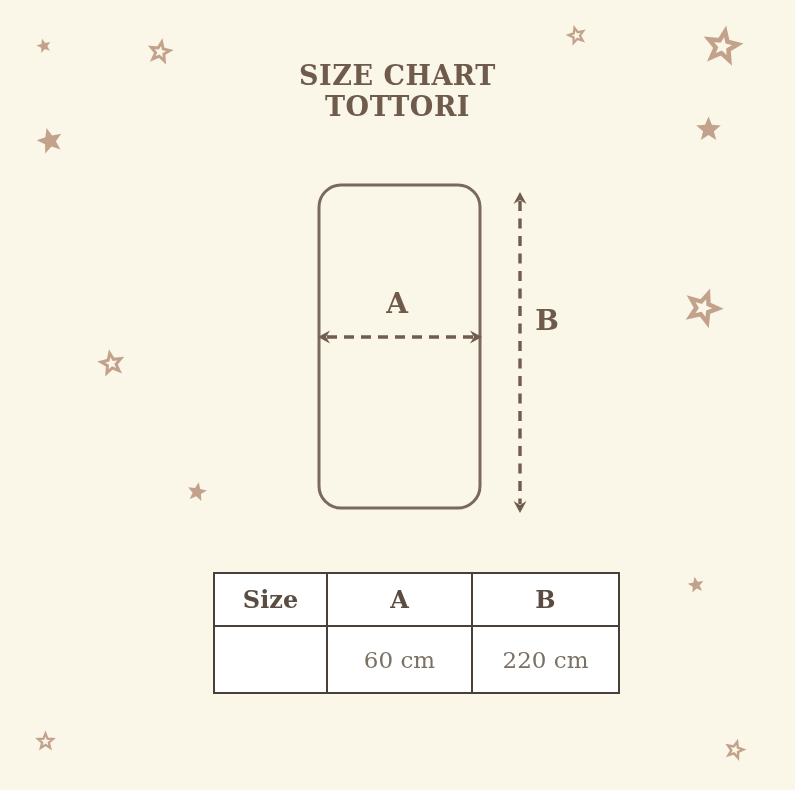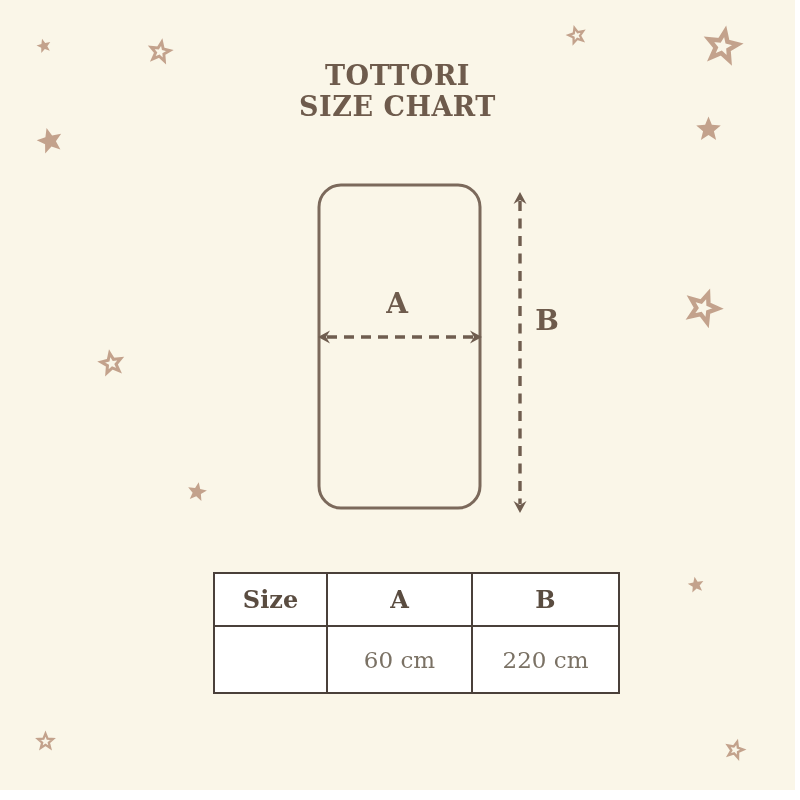--- a/index.html
+++ b/index.html
@@ -144,22 +144,22 @@
         <path class="so" transform="rotate(0)" d="M0,-10 L2.6,-3.6 L9.5,-3.1 L4.2,1.4 L5.9,8.1 L0,4.3 L-5.9,8.1 L-4.2,1.4 L-9.5,-3.1 L-2.6,-3.6 Z"></path>
       </svg>
     <svg class="star" style="left:686px;top:575px;width:20px;height:20px" viewBox="-12 -12 24 24">
         <path class="sf" transform="rotate(-10)" d="M0,-10 L2.6,-3.6 L9.5,-3.1 L4.2,1.4 L5.9,8.1 L0,4.3 L-5.9,8.1 L-4.2,1.4 L-9.5,-3.1 L-2.6,-3.6 Z"></path>
       </svg>
     <svg class="star" style="left:725px;top:740px;width:20px;height:20px" viewBox="-12 -12 24 24">
         <path class="so" transform="rotate(15)" d="M0,-10 L2.6,-3.6 L9.5,-3.1 L4.2,1.4 L5.9,8.1 L0,4.3 L-5.9,8.1 L-4.2,1.4 L-9.5,-3.1 L-2.6,-3.6 Z"></path>
       </svg>
 
     <div class="title-block">
+      <div>SIZE CHART</div>
       <div>TOTTORI</div>
-      <div>SIZE CHART</div>
     </div>
 
     <svg class="diagram-svg" viewBox="0 0 270 355">
 
       <rect class="diagram-rect" x="19" y="10" width="161" height="323" rx="22" ry="22"></rect>
 
       <g>
         <line class="dash-line dash-h" x1="27" y1="162" x2="173" y2="162"></line>
         <path class="arrow-head" d="M18,162 L30,155.5 L26,162 L30,168.5 Z"></path>
         <path class="arrow-head" d="M182,162 L170,155.5 L174,162 L170,168.5 Z"></path>

